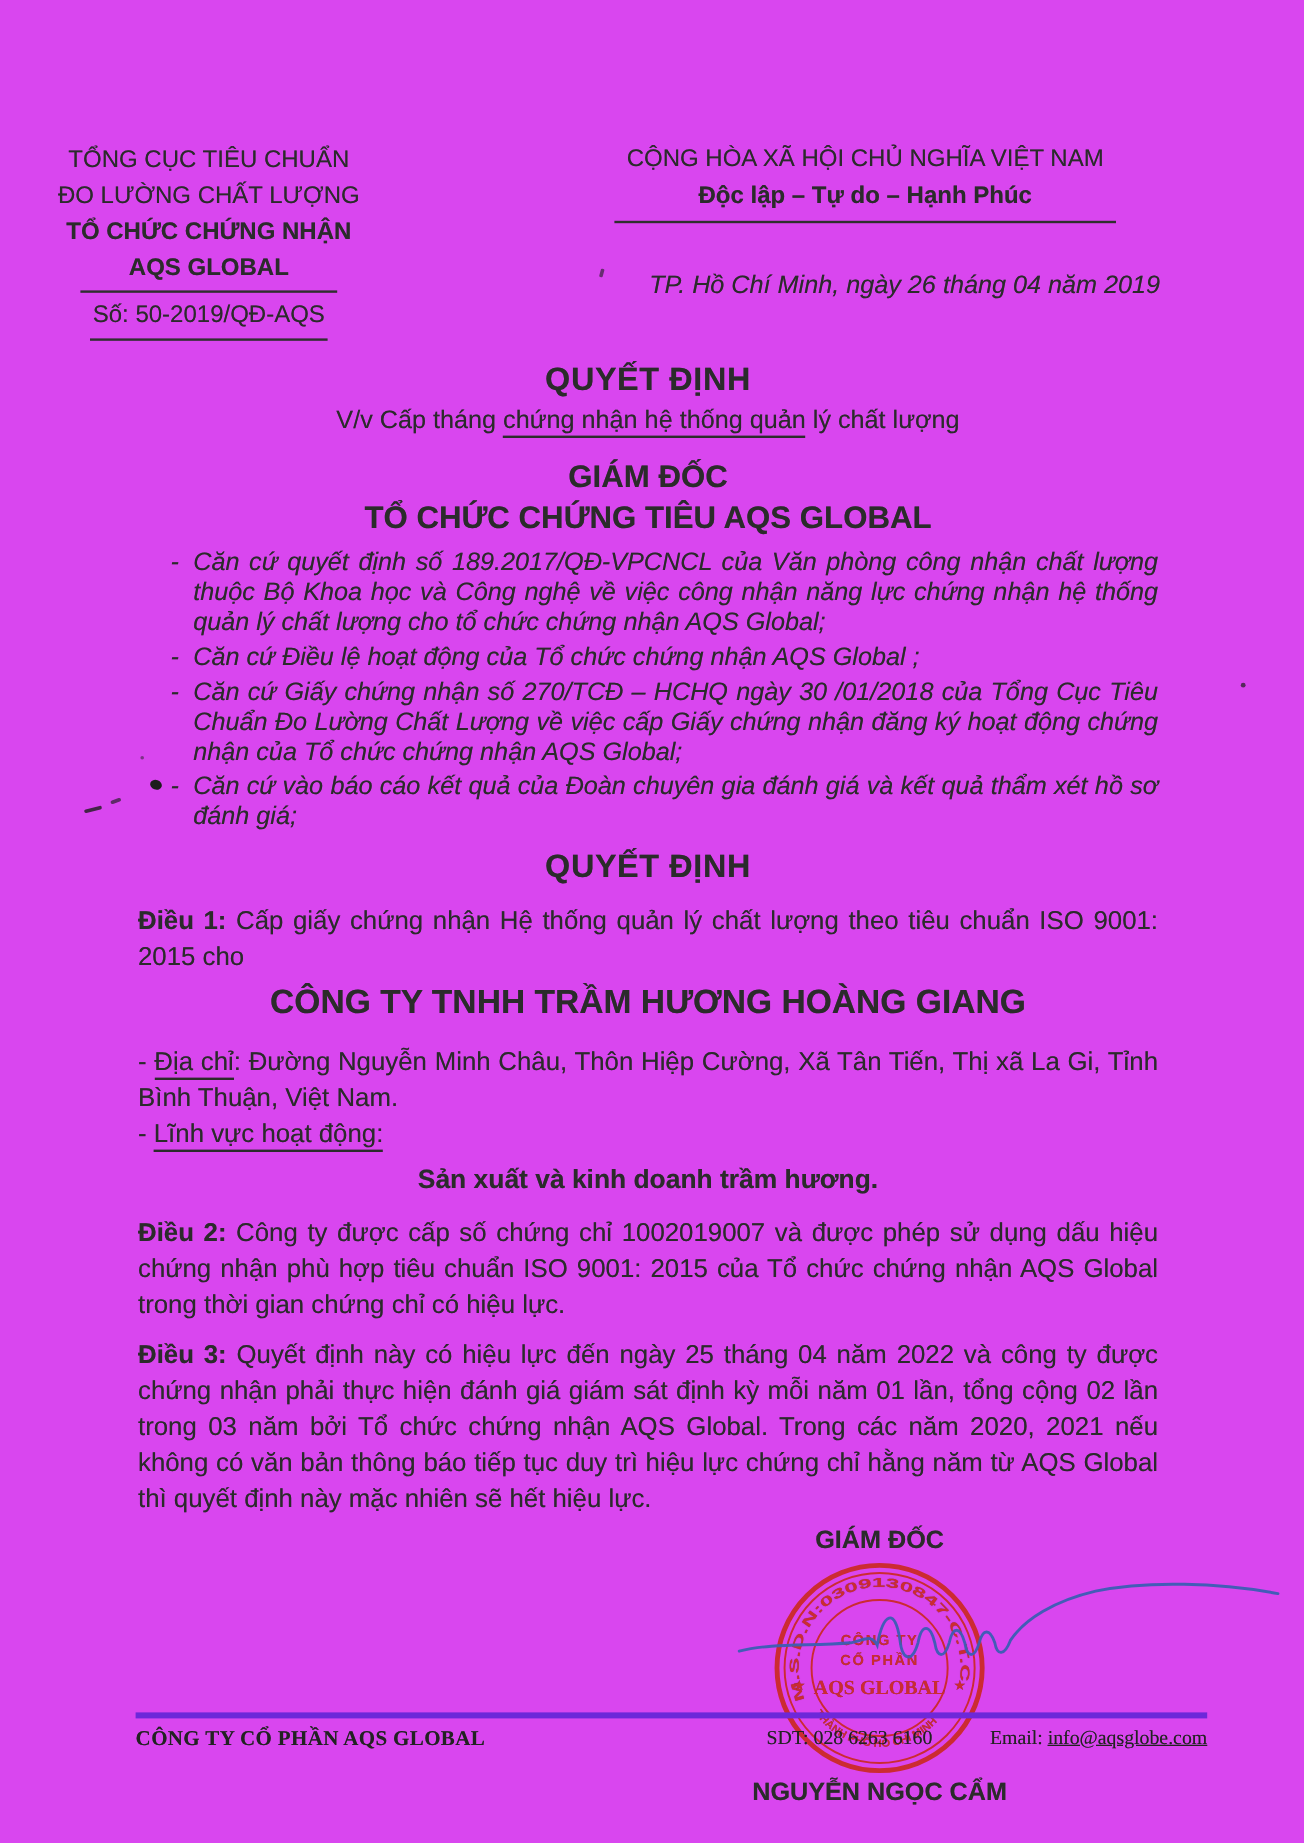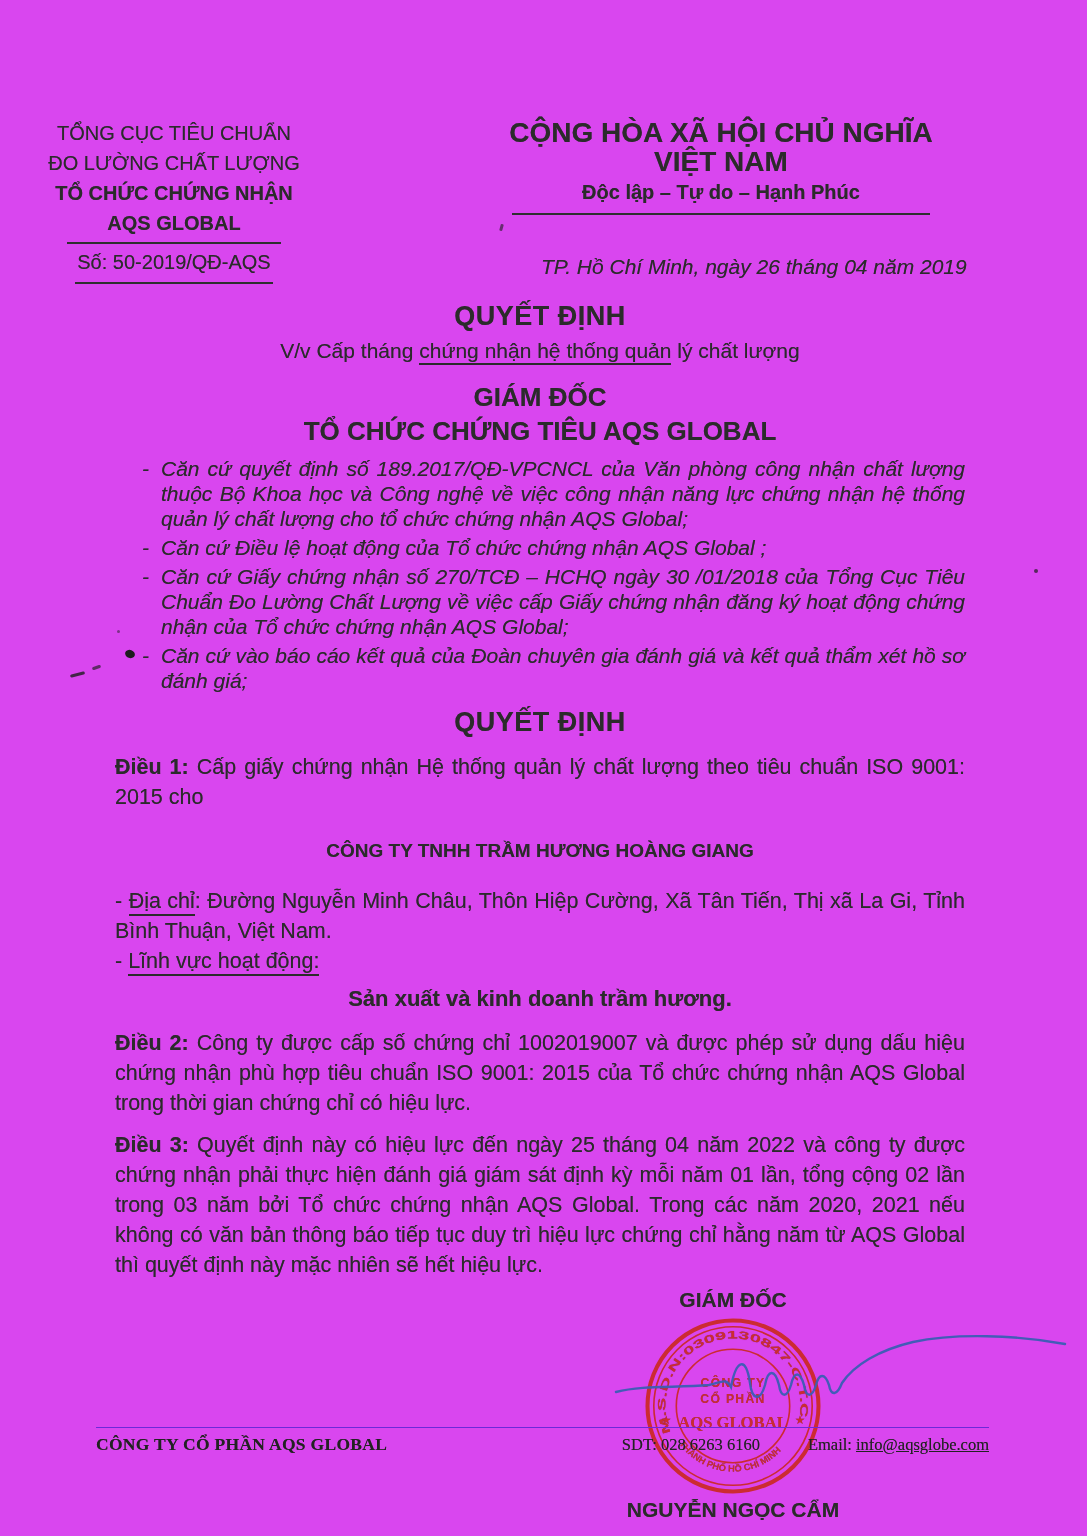--- a/index.html
+++ b/index.html
@@ -11,60 +11,60 @@
     text-shadow:0 0 .5px rgba(45,45,45,.55);
   }
   
   .header { display:flex; padding-top:118px; }
   .h-left { width:312px; margin-left:18px; text-align:center; font-size:20px; line-height:30px; }
   .h-left .bold { font-weight:bold; }
   .h-rule { border-top:2.5px solid #2f2f2f; margin:4px auto 3px; }
   .h-rule.w1 { width:214px; }
   .h-rule.w2 { width:198px; margin-top:5px; }
   .h-right { width:452px; margin-left:auto; margin-right:140px; text-align:center; }
-  .nation { font-size:28px; font-weight:bold; line-height:29px; }
+  .nation { font-size:20px; font-weight:normal; line-height:29px; }
   .motto  { font-size:20px; font-weight:bold; line-height:29px; margin-top:2px; }
   .m-rule { border-top:2.5px solid #2f2f2f; width:418px; margin:6px auto 0; }
   .place-date { margin-top:40px; font-style:italic; font-size:21px; padding-left:46px; white-space:nowrap; }
   
   .main { padding:0 122px 0 115px; }
   .title { text-align:center; margin-top:14px; }
   .t-heading { font-size:27px; font-weight:bold; letter-spacing:.5px; line-height:31px; }
   .t-sub { font-size:21px; margin-top:4px; line-height:30px; }
   .u-part { border-bottom:2px solid #2b2b2b; padding-bottom:1px; }
   .t-role { font-size:26px; font-weight:bold; margin-top:16px; line-height:30px; }
   .t-org  { font-size:26px; font-weight:bold; margin-top:4px; line-height:30px; }
   .recitals { margin:10px 0 0 27px; font-style:italic; font-size:21px; line-height:25px; }
   .recital { display:flex; margin-bottom:4px; }
   .recital .dash { flex:none; width:19px; }
   .recital .txt { flex:1; text-align:justify; }
   .d-heading { text-align:center; font-size:27px; font-weight:bold; margin-top:14px; line-height:31px; letter-spacing:.5px; }
   .para { font-size:21.5px; line-height:30px; text-align:justify; margin-top:14px; }
   .para .lbl { font-weight:bold; }
-  .company { text-align:center; font-weight:bold; font-size:19px; margin-top:24px; line-height:30px; }
+  .company { text-align:center; font-weight:bold; font-size:28px; margin-top:8px; line-height:30px; }
   .addr { font-size:21.5px; line-height:30px; margin-top:20px; text-align:justify; }
   .ul { border-bottom:2px solid #2b2b2b; padding-bottom:1px; }
   .field-line { font-size:21.5px; line-height:30px; margin-top:0; }
   .field-value { text-align:center; font-weight:bold; font-size:22px; margin-top:8px; line-height:30px; }
   
   .closing { position:relative; margin-top:8px; height:250px; }
   .recips { margin-left:8px; font-size:21px; }
   .recips .r-label { font-weight:bold; font-style:italic; line-height:30px; }
   .recips .r-item { line-height:32px; margin-top:2px; }
   .sig-block { position:absolute; left:482px; top:0; width:475px; }
   .sig-col { width:232px; margin-left:20px; text-align:center; }
   .signer-role { font-size:21px; font-weight:bold; line-height:24px; }
   .seal-svg { display:block; margin:4px auto 0; }
   .signer-name { font-size:21px; font-weight:bold; margin-top:2px; white-space:nowrap; }
   .sig-svg { position:absolute; left:16px; top:36px; pointer-events:none; }
   
   .pfooter {
-    position:absolute; top:1427px; left:96px; width:893px;
-    border-top:1px solid #6d28d9; padding-top:6px;
-    display:flex; align-items:flex-end;
+    position:absolute; top:1427px; left:113px; width:893px;
+    border-top:5px solid #6d28d9; padding-top:6px;
+    display:flex; align-items:flex-start;
     font-family:"Liberation Serif","DejaVu Serif",serif; color:#222;
   }
   .pf-company { flex:1; font-weight:bold; font-size:17.5px; letter-spacing:.3px; }
   .pf-phone { font-size:16.5px; margin-right:48px; }
   .pf-email { font-size:16.5px; }
   .pf-email .addr-link { text-decoration:underline; }
   
   .speck { position:absolute; background:#1d1d1d; border-radius:50%; }
   .sp1 { left:125px; top:650px; width:10px; height:8px; transform:rotate(20deg); }
   .sp2 { left:70px;  top:673px; width:15px; height:3px; border-radius:2px; transform:rotate(-14deg); opacity:.8; }

